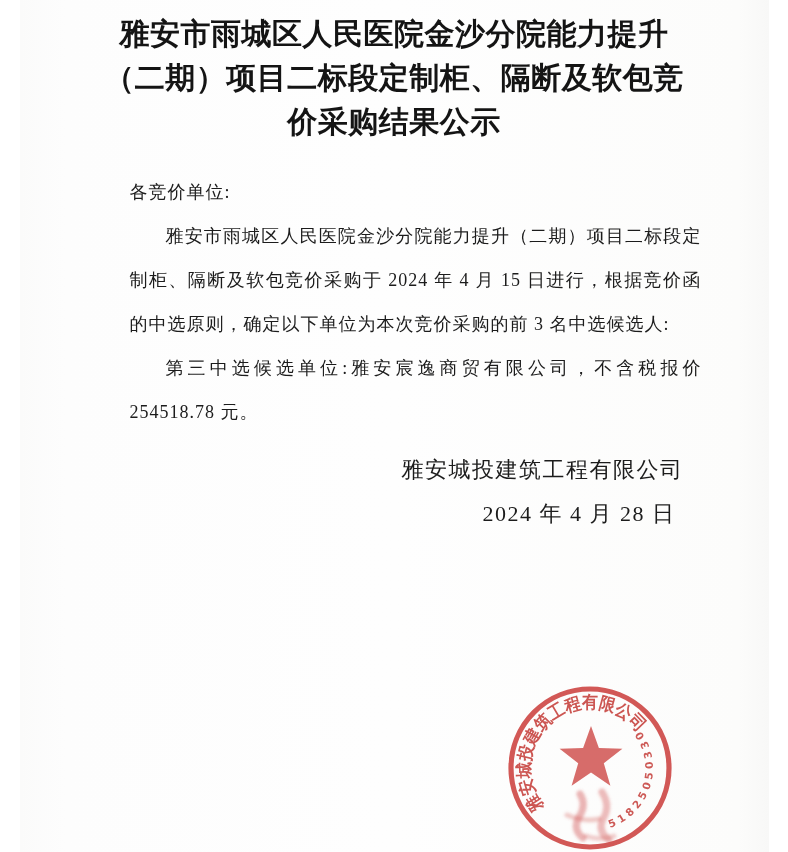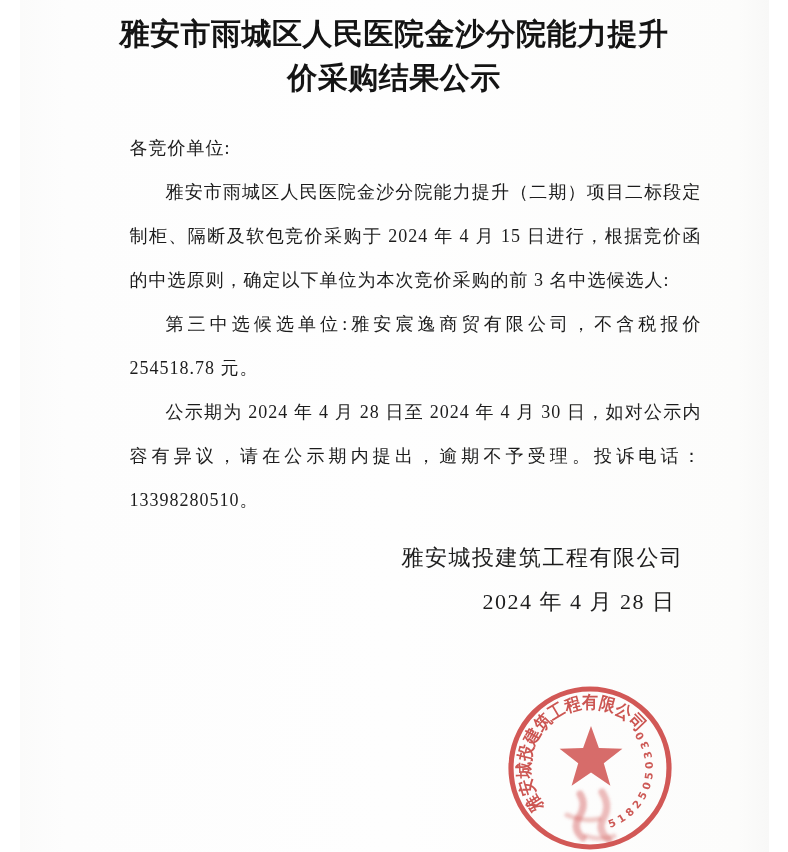--- a/index.html
+++ b/index.html
@@ -61,28 +61,28 @@
     pointer-events: none;
   }
 </style>
 </head>
 <body>
 
 <div class="page">
 
   <h1 class="doc-title">
     <span class="t-line">雅安市雨城区人民医院金沙分院能力提升</span>
+    <span class="t-line">（二期）项目二标段定制柜、隔断及软包竞</span>
     <span class="t-line">价采购结果公示</span>
   </h1>
 
   <div class="doc-body">
     <p>各竞价单位:</p>
     <p class="indent">雅安市雨城区人民医院金沙分院能力提升（二期）项目二标段定制柜、隔断及软包竞价采购于 2024 年 4 月 15 日进行，根据竞价函的中选原则，确定以下单位为本次竞价采购的前 3 名中选候选人:</p>
     <p class="indent">第三中选候选单位:雅安宸逸商贸有限公司，不含税报价 254518.78 元。</p>
-    <p class="indent">公示期为 2024 年 4 月 28 日至 2024 年 4 月 30 日，如对公示内容有异议，请在公示期内提出，逾期不予受理。投诉电话：13398280510。</p>
   </div>
 
   <div class="signature">
     <div class="sig-company">雅安城投建筑工程有限公司</div>
     <div class="sig-date">2024 年 4 月 28 日</div>
   </div>
 
   <svg class="seal" viewBox="0 0 200 200" xmlns="http://www.w3.org/2000/svg" aria-hidden="true">
     <defs>
       <filter id="sealBlur" x="-30%" y="-30%" width="160%" height="160%">

